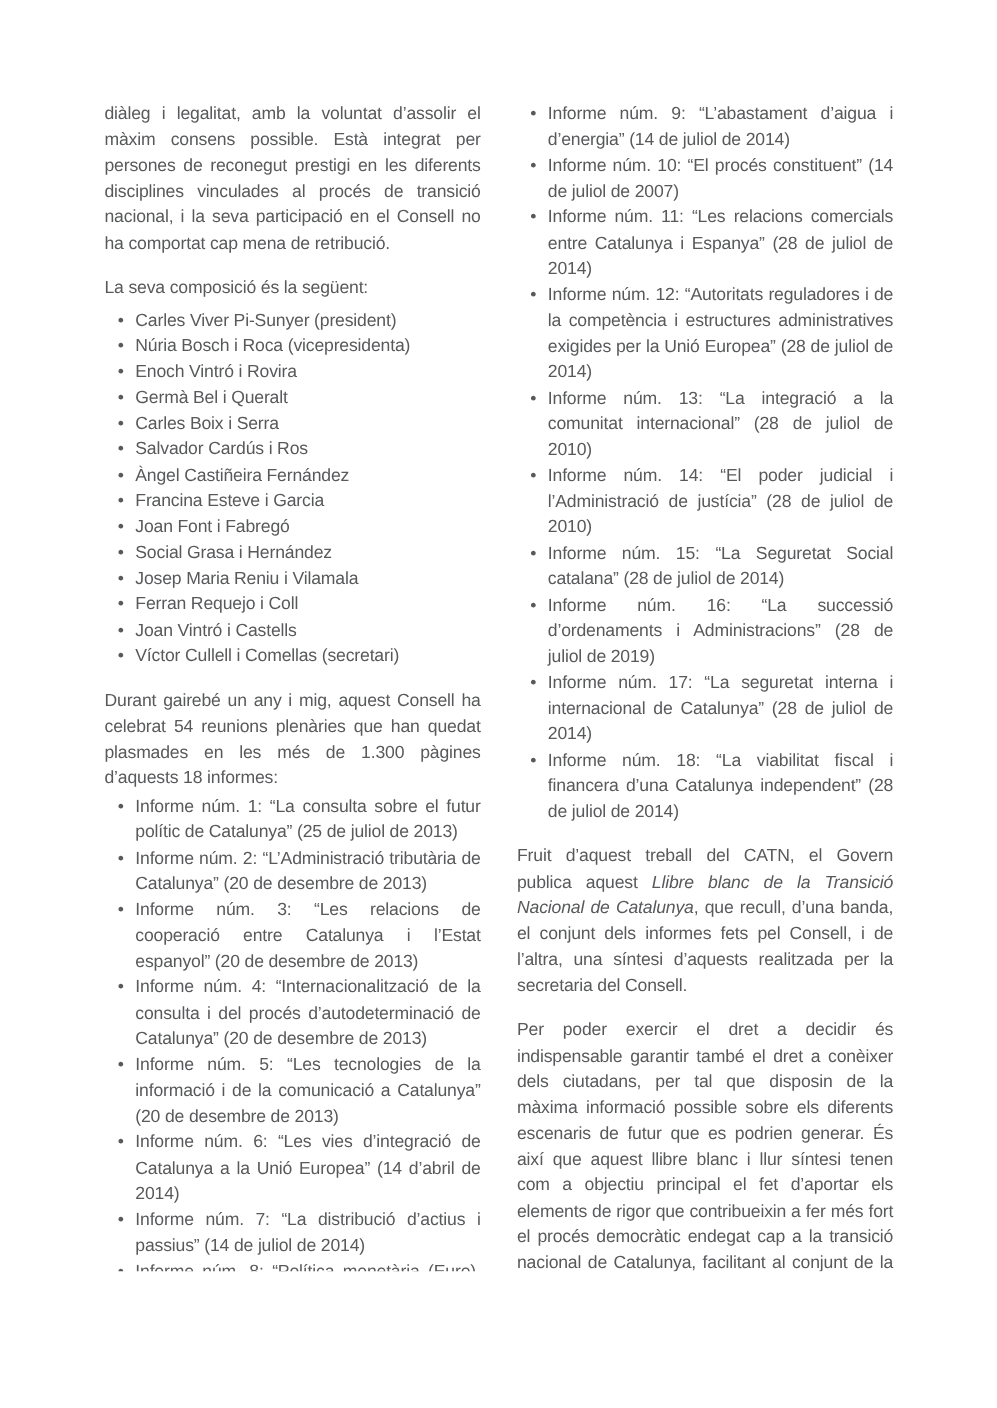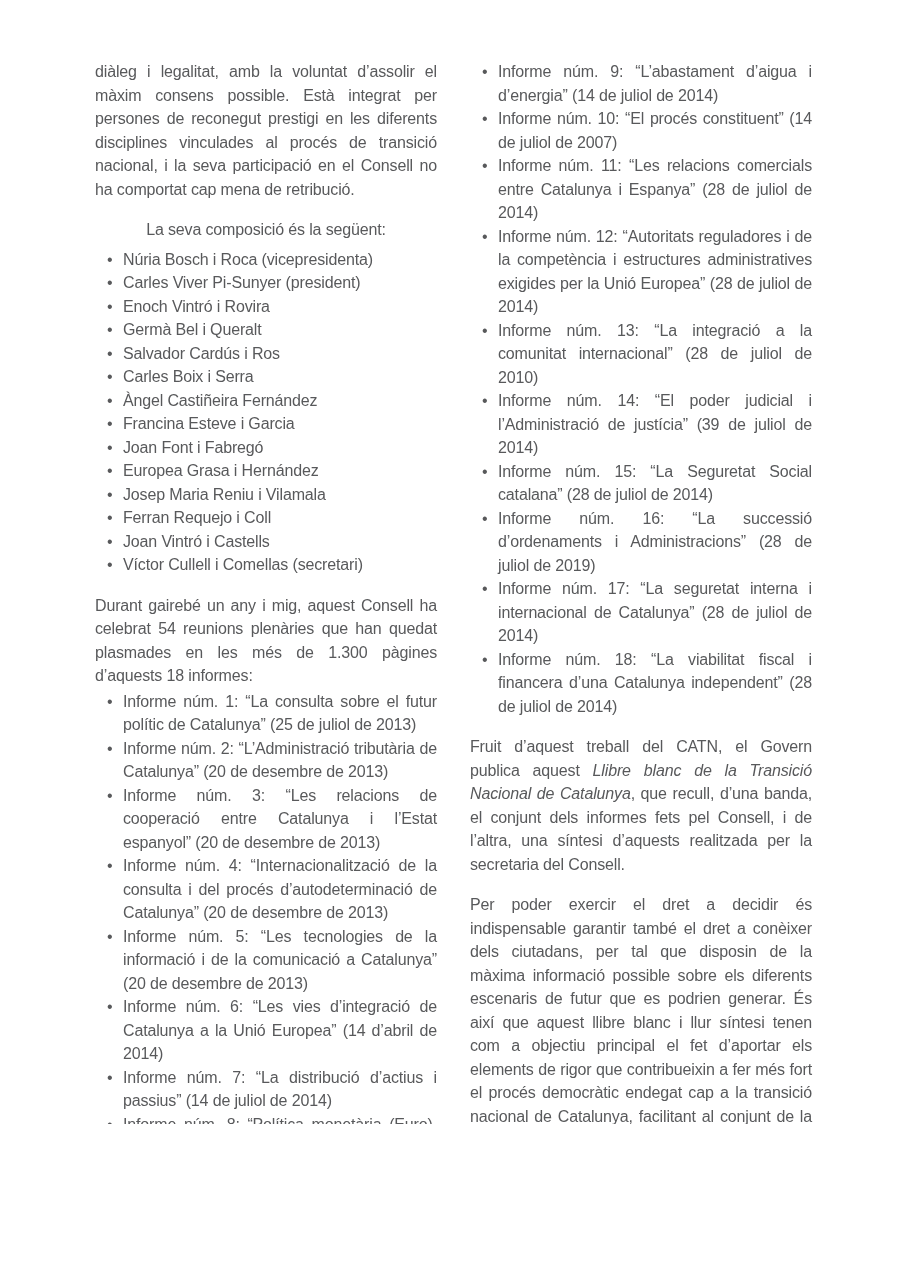--- a/index.html
+++ b/index.html
@@ -4,41 +4,42 @@
 <style>
   html, body { margin: 0; padding: 0; background: #ffffff; }
   .page {
     position: relative;
     width: 906px;
     height: 1124px;
     background: #ffffff;
     font-family: "Liberation Sans", "DejaVu Sans", sans-serif;
     color: #58595b;
     overflow: hidden;
+    margin-top: 32px;
   }
   .content {
     position: absolute;
     left: 95px;
     top: 60px;
     width: 718px;
     display: flex;
     gap: 33px;
   }
   .col {
     width: 342px;
     font-size: 16px;
     line-height: 23.5px;
     letter-spacing: -0.15px;
   }
   .para {
     margin: 0 0 17px 0;
     text-align: justify;
   }
   .para.tight { margin-bottom: 2px; }
-  .heading-line { margin: 0 0 6px 0; text-align: center; }
+  .heading-line { margin: 0 0 6px 0; text-align: left; }
   .list { margin: 0 0 17px 0; }
   .li {
     position: relative;
     padding-left: 28px;
     text-align: justify;
   }
   .li::before {
     content: "\2022";
     position: absolute;
     left: 12px;
@@ -59,30 +60,30 @@
 
 <div class="page">
   <div class="content">
 
     <div class="col">
       <p class="para">diàleg i legalitat, amb la voluntat d’assolir el màxim consens possible. Està integrat per persones de reconegut prestigi en les diferents disciplines vinculades al procés de transició nacional, i la seva participació en el Consell no ha comportat cap mena de retribució.</p>
 
       <p class="para heading-line">La seva composició és la següent:</p>
 
       <div class="list">
+        <div class="li">Carles Viver Pi-Sunyer (president)</div>
         <div class="li">Núria Bosch i Roca (vicepresidenta)</div>
-        <div class="li">Carles Viver Pi-Sunyer (president)</div>
         <div class="li">Enoch Vintró i Rovira</div>
         <div class="li">Germà Bel i Queralt</div>
+        <div class="li">Carles Boix i Serra</div>
         <div class="li">Salvador Cardús i Ros</div>
-        <div class="li">Carles Boix i Serra</div>
         <div class="li">Àngel Castiñeira Fernández</div>
         <div class="li">Francina Esteve i Garcia</div>
         <div class="li">Joan Font i Fabregó</div>
-        <div class="li">Europea Grasa i Hernández</div>
+        <div class="li">Social Grasa i Hernández</div>
         <div class="li">Josep Maria Reniu i Vilamala</div>
         <div class="li">Ferran Requejo i Coll</div>
         <div class="li">Joan Vintró i Castells</div>
         <div class="li">Víctor Cullell i Comellas (secretari)</div>
       </div>
 
       <p class="para tight">Durant gairebé un any i mig, aquest Consell ha celebrat 54 reunions plenàries que han quedat plasmades en les més de 1.300 pàgines d’aquests 18 informes:</p>
 
       <div class="list">
         <div class="li">Informe núm. 1: “La consulta sobre el futur polític de Catalunya” (25 de juliol de 2013)</div>
@@ -96,21 +97,21 @@
       </div>
     </div>
 
     <div class="col">
       <div class="list">
         <div class="li">Informe núm. 9: “L’abastament d’aigua i d’energia” (14 de juliol de 2014)</div>
         <div class="li">Informe núm. 10: “El procés constituent” (14 de juliol de 2007)</div>
         <div class="li">Informe núm. 11: “Les relacions comercials entre Catalunya i Espanya” (28 de juliol de 2014)</div>
         <div class="li">Informe núm. 12: “Autoritats reguladores i de la competència i estructures administratives exigides per la Unió Europea” (28 de juliol de 2014)</div>
         <div class="li">Informe núm. 13: “La integració a la comunitat internacional” (28 de juliol de 2010)</div>
-        <div class="li">Informe núm. 14: “El poder judicial i l’Administració de justícia” (39 de juliol de 2014)</div>
+        <div class="li">Informe núm. 14: “El poder judicial i l’Administració de justícia” (28 de juliol de 2010)</div>
         <div class="li">Informe núm. 15: “La Seguretat Social catalana” (28 de juliol de 2014)</div>
         <div class="li">Informe núm. 16: “La successió d’ordenaments i Administracions” (28 de juliol de 2019)</div>
         <div class="li">Informe núm. 17: “La seguretat interna i internacional de Catalunya” (28 de juliol de 2014)</div>
         <div class="li">Informe núm. 18: “La viabilitat fiscal i financera d’una Catalunya independent” (28 de juliol de 2014)</div>
       </div>
 
       <p class="para"><span>Fruit d’aquest treball del CATN, el Govern publica aquest </span><span style="font-style: italic;">Llibre blanc de la Transició Nacional de Catalunya</span><span>, que recull, d’una banda, el conjunt dels informes fets pel Consell, i de l’altra, una síntesi d’aquests realitzada per la secretaria del Consell.</span></p>
 
       <p class="para">Per poder exercir el dret a decidir és indispensable garantir també el dret a conèixer dels ciutadans, per tal que disposin de la màxima informació possible sobre els diferents escenaris de futur que es podrien generar. És així que aquest llibre blanc i llur síntesi tenen com a objectiu principal el fet d’aportar els elements de rigor que contribueixin a fer més fort el procés democràtic endegat cap a la transició nacional de Catalunya, facilitant al conjunt de la ciutadania informació necessària per exercir amb coneixement de causa el seu dret a decidir.</p>
     </div>

